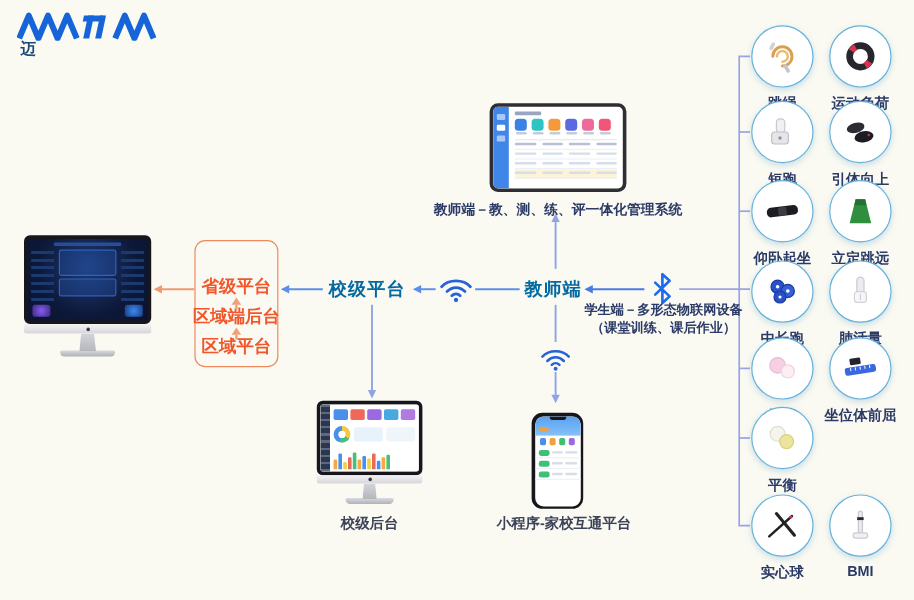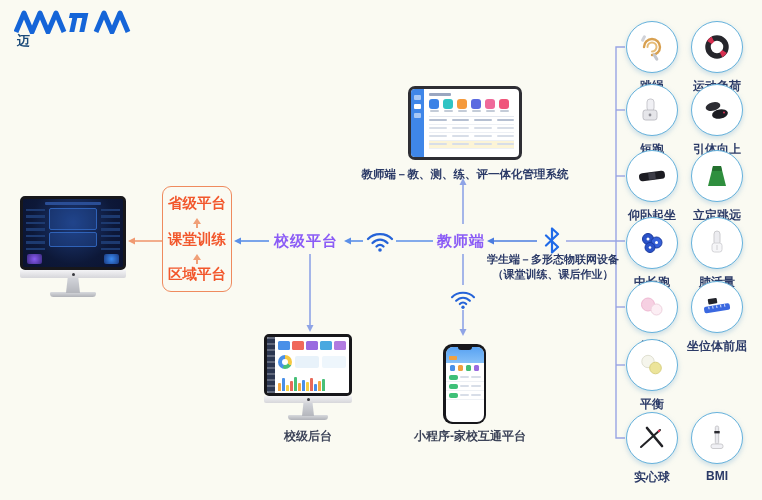--- a/index.html
+++ b/index.html
@@ -9,28 +9,28 @@
   }
   .abs{position:absolute;}
   
   .logo-sub{font-size:13px;font-weight:bold;color:#1a4a7a;}
   .watermark{
     left:40px;top:39px;width:196px;height:42px;border-radius:9px;
     background:rgba(72,79,60,.93);display:flex;align-items:center;justify-content:center;
     color:#f0c4d4;font-size:23px;letter-spacing:.5px;z-index:30;
   }
   
-  .node-blue{font-size:15px;font-weight:bold;color:#8b5cf6;letter-spacing:1px;white-space:nowrap;}
+  .node-blue{font-size:15px;font-weight:bold;color:#0369a1;letter-spacing:1px;white-space:nowrap;}
   .dev-label{font-size:12px;font-weight:bold;color:#3c4358;text-align:center;white-space:nowrap;}
   .caption{font-size:11.5px;font-weight:bold;color:#2b3a67;text-align:center;white-space:nowrap;}
   .student-note{font-size:11px;font-weight:bold;color:#2b3a67;text-align:center;line-height:1.4;}
   
   .pbox{
-    left:162px;top:186px;width:70px;height:106px;border:1.5px solid #ef8a5e;border-radius:9px;
-    display:flex;flex-direction:column;align-items:center;justify-content:space-between;
+    left:162px;top:200px;width:70px;height:106px;border:1.5px solid #ef8a5e;border-radius:9px;
+    display:flex;flex-direction:column;align-items:center;justify-content:flex-end;
     padding:7px 0;box-sizing:border-box;font-family:Liberation Serif, serif;
   }
   .pbox .pitem{font-size:14.5px;font-weight:bold;color:#f2572c;white-space:nowrap;}
   .mini-arrow{width:0;height:0;border-left:4px solid transparent;border-right:4px solid transparent;
     border-bottom:6px solid #f0a078;position:relative;}
   .mini-arrow::after{content:"";position:absolute;left:-1px;top:6px;width:2px;height:4px;background:#f0a078;}
   
   .imac{position:absolute;}
   .imac .bezel{border:3px solid #17171b;border-radius:5px;background:#0c1433;overflow:hidden;position:relative;}
   .imac .chin{background:linear-gradient(#f4f4f6,#d6d6da);position:relative;border-radius:0 0 2px 2px;}
@@ -156,21 +156,21 @@
       </div>
     </div>
     <div class="chin" style="width:106px;height:8px;"></div>
     <div class="neck" style="width:14px;height:15px;"></div>
     <div class="base" style="width:46px;height:5px;"></div>
   </div>
 
   <div class="abs pbox">
     <div class="pitem">省级平台</div>
     <div class="mini-arrow"></div>
-    <div class="pitem">课堂训练</div>
+    <div class="pitem">区域端后台</div>
     <div class="mini-arrow"></div>
     <div class="pitem">区域平台</div>
   </div>
 
   <div class="abs node-blue" style="left:274px;top:232px;">校级平台</div>
 
   <svg class="abs" style="left:365px;top:229px" width="30" height="24" viewBox="0 0 30 24">
     <path d="M3 10 C9 3.5,21 3.5,27 10" fill="none" stroke="#2563d8" stroke-width="2.3" stroke-linecap="round"></path>
     <path d="M7.5 14 C12 9.5,18 9.5,22.5 14" fill="none" stroke="#2563d8" stroke-width="2.3" stroke-linecap="round"></path>
     <path d="M11.5 17.5 C13.5 15.5,16.5 15.5,18.5 17.5" fill="none" stroke="#2563d8" stroke-width="2.3" stroke-linecap="round"></path>

